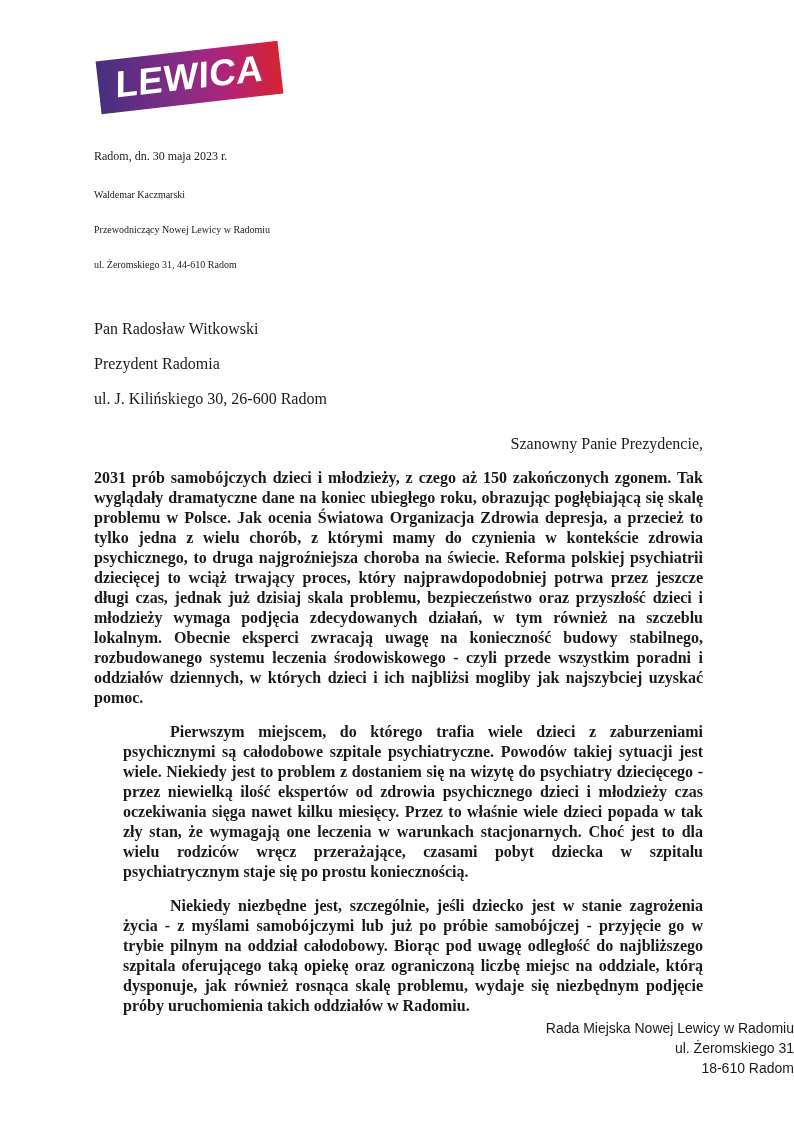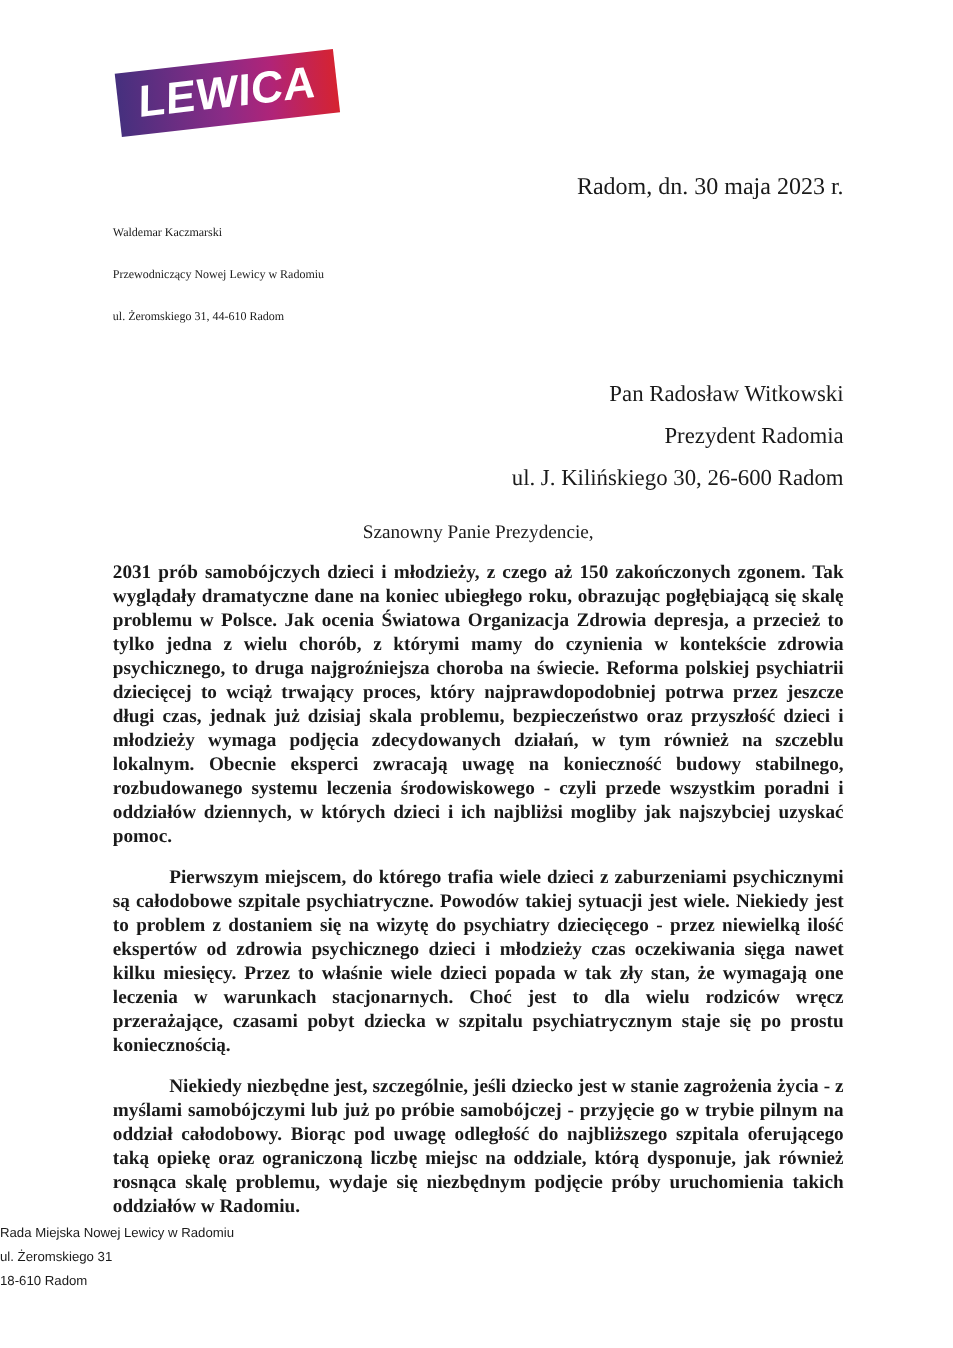--- a/index.html
+++ b/index.html
@@ -40,70 +40,70 @@
     transform: skewX(-7deg);
     line-height: 1;
     padding-bottom: 2px;
   }
   
   .date-line {
     position: absolute;
     top: 145px;
     left: 94px;
     width: 609px;
-    text-align: right;
-    font-size: 20px;
+    text-align: left;
+    font-size: 12px;
     line-height: 22px;
   }
   .sender-block {
     position: absolute;
     top: 177px;
     left: 94px;
     font-size: 10px;
     line-height: 35px;
   }
   .recipient-block {
     position: absolute;
     top: 311px;
     left: 94px;
     width: 609px;
-    text-align: right;
-    font-size: 19px;
+    font-size: 16px;
     line-height: 35px;
   }
   
   .letter-body {
     position: absolute;
     top: 434px;
     left: 94px;
     width: 609px;
     font-size: 16px;
     line-height: 20px;
     text-align: justify;
   }
   .salutation {
     margin: 0 0 14px 0;
-    text-align: center;
+    text-align: right;
   }
   .para {
     margin: 0 0 14px 0;
     font-weight: bold;
   }
   .para.indent {
     text-indent: 47px;
+    margin-left: 29px;
   }
   
   .footer-block {
     position: absolute;
     top: 1018px;
     left: 0;
     width: 100%;
-    text-align: left;
+    text-align: right;
     font-family: "Liberation Sans", sans-serif;
-    font-size: 11px;
+    font-size: 14px;
     line-height: 20px;
     color: #1a1a1a;
   }
 </style>
 </head>
 <body>
 
 <div class="page">
 
   <div class="logo-band">

